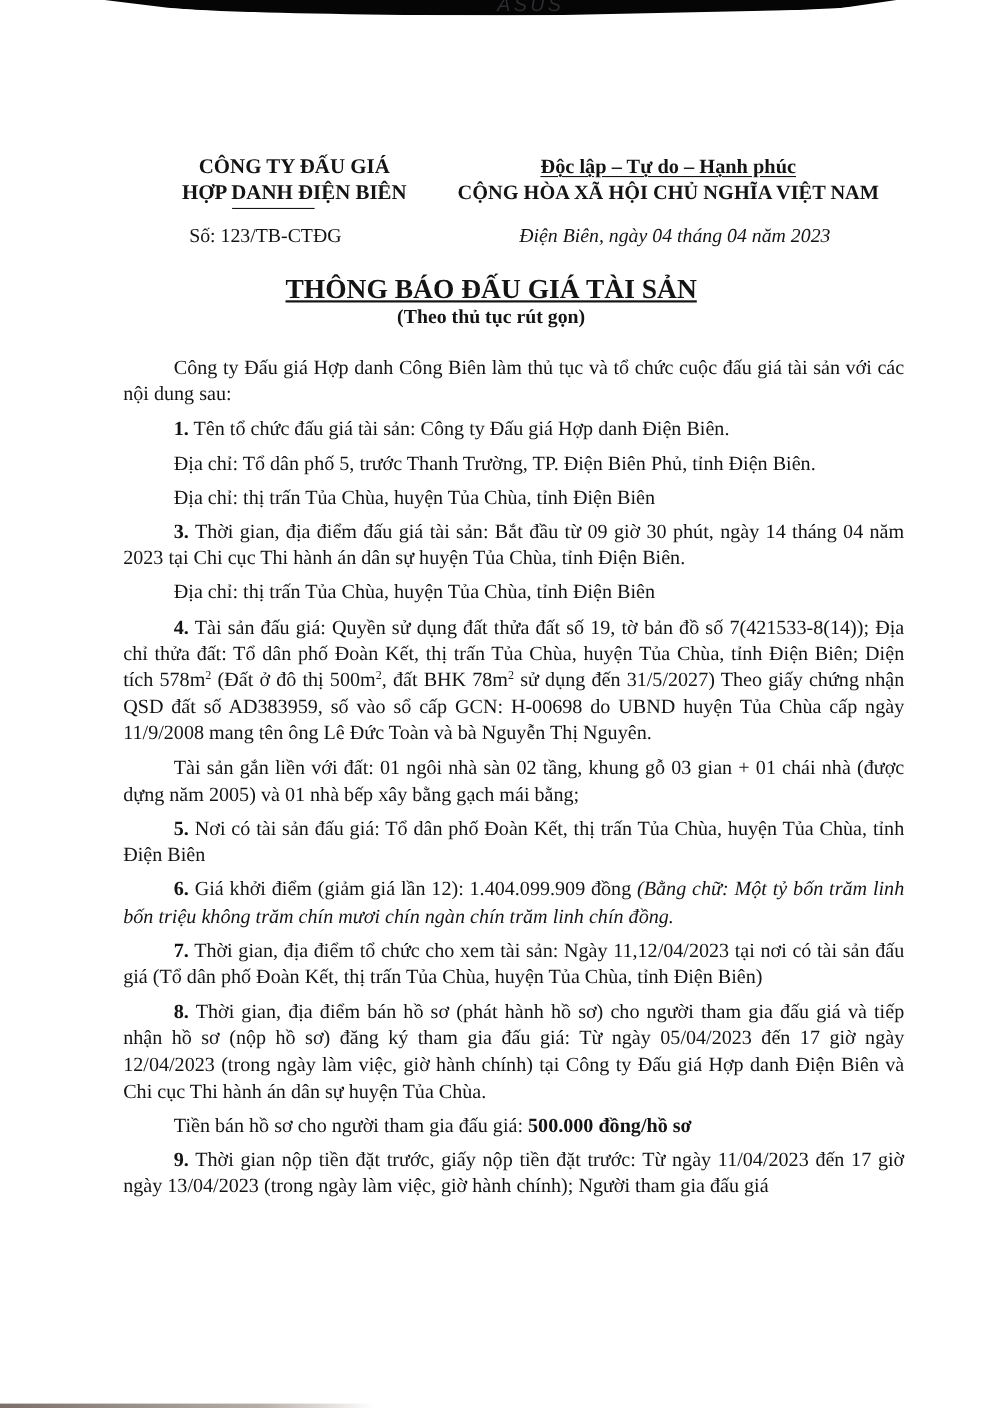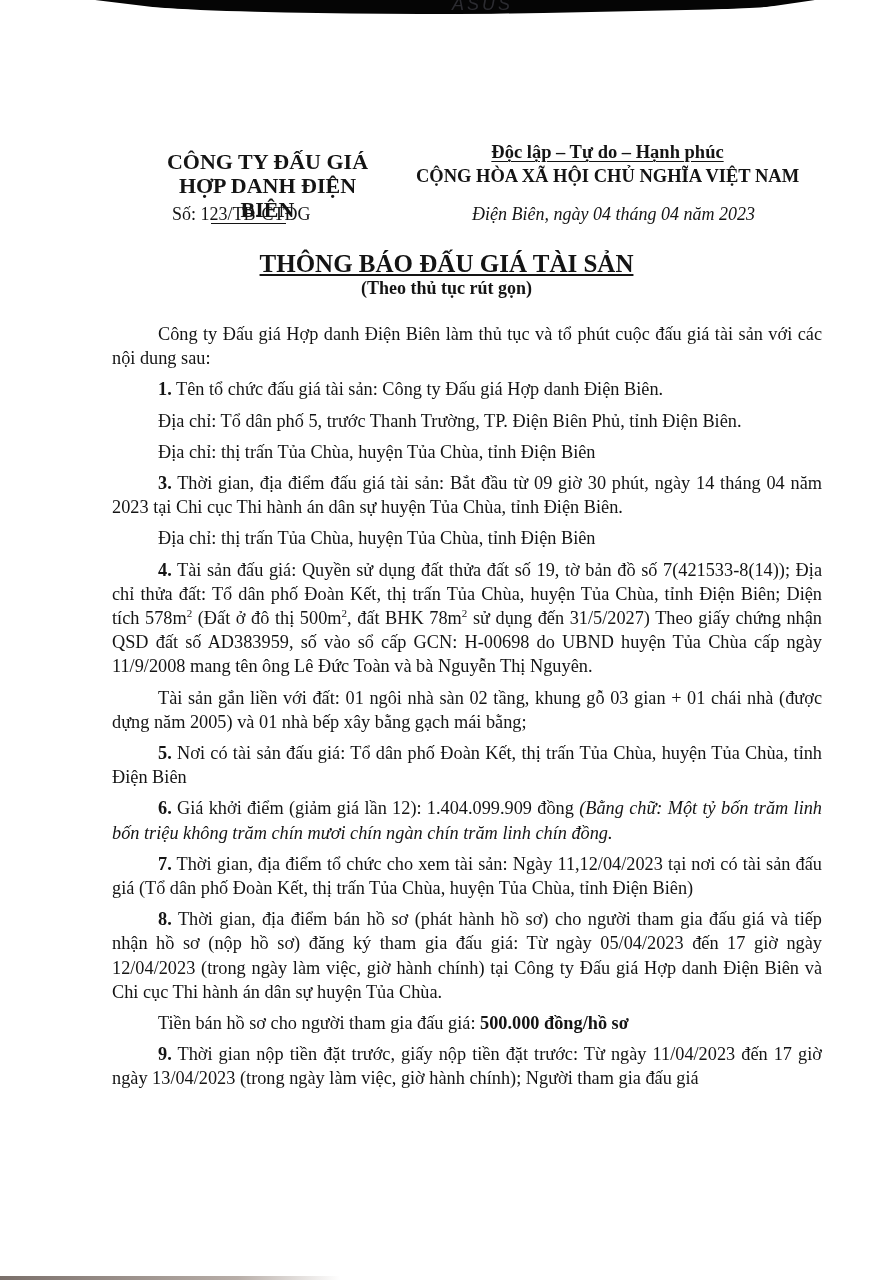--- a/index.html
+++ b/index.html
@@ -20,21 +20,21 @@
       font-family: "Liberation Sans", sans-serif; font-size: 18px; font-style: italic;
       color: #2b2b30; letter-spacing: 3px;
     }
     .bottom-shadow {
       position: absolute; left: 0; bottom: 0; width: 340px; height: 4px;
       background: linear-gradient(90deg, #7a6f6a, #b8aea8 70%, rgba(255,255,255,0));
     }
     .header { position: absolute; top: 140px; left: 0; width: 893px; font-weight: bold; }
     .hdr-left {
       position: absolute; left: 160px; width: 215px; text-align: center;
-      font-size: 22px; line-height: 24px; margin-top: 10px;
+      font-size: 19px; line-height: 24px;
     }
     .hdr-right {
       position: absolute; left: 410px; width: 395px; text-align: center;
       font-size: 18.5px; line-height: 24px;
     }
     .hdr-left .rule {
       display: block; width: 75px; height: 1.2px; background: #141414;
       margin: 1px 0 0 51px;
     }
     .hdr-right .motto { text-decoration: underline; text-underline-offset: 3px; text-decoration-thickness: 1.2px; }
@@ -77,21 +77,21 @@
   <span class="doc-number">Số: 123/TB-CTĐG</span>
   <span class="doc-date">Điện Biên, ngày 04 tháng 04 năm 2023</span>
 </div>
 
 <div class="title-block">
   <div class="title">THÔNG BÁO ĐẤU GIÁ TÀI SẢN</div>
   <div class="subtitle">(Theo thủ tục rút gọn)</div>
 </div>
 
 <div class="body-text">
-  <p class="indent">Công ty Đấu giá Hợp danh Điện Biên làm thủ tục và tổ phút cuộc đấu giá tài sản với các nội dung sau:</p>
+  <p class="indent">Công ty Đấu giá Hợp danh Công Biên làm thủ tục và tổ chức cuộc đấu giá tài sản với các nội dung sau:</p>
 
   <p class="indent"><b>1.</b><span> Tên tổ chức đấu giá tài sản: Công ty Đấu giá Hợp danh Điện Biên.</span></p>
   <p class="indent">Địa chỉ: Tổ dân phố 5, trước Thanh Trường, TP. Điện Biên Phủ, tỉnh Điện Biên.</p>
 
   <p class="indent">Địa chỉ: thị trấn Tủa Chùa, huyện Tủa Chùa, tỉnh Điện Biên</p>
 
   <p class="indent"><b>3.</b><span> Thời gian, địa điểm đấu giá tài sản: Bắt đầu từ 09 giờ 30 phút, ngày 14 tháng 04 năm 2023 tại Chi cục Thi hành án dân sự huyện Tủa Chùa, tỉnh Điện Biên.</span></p>
   <p class="indent">Địa chỉ: thị trấn Tủa Chùa, huyện Tủa Chùa, tỉnh Điện Biên</p>
 
   <p class="indent"><b>4.</b><span> Tài sản đấu giá: Quyền sử dụng đất thửa đất số 19, tờ bản đồ số 7(421533-8(14)); Địa chỉ thửa đất: Tổ dân phố Đoàn Kết, thị trấn Tủa Chùa, huyện Tủa Chùa, tỉnh Điện Biên; Diện tích 578m</span><sup>2</sup><span> (Đất ở đô thị 500m</span><sup>2</sup><span>, đất BHK 78m</span><sup>2</sup><span> sử dụng đến 31/5/2027) Theo giấy chứng nhận QSD đất số AD383959, số vào sổ cấp GCN: H-00698 do UBND huyện Tủa Chùa cấp ngày 11/9/2008 mang tên ông Lê Đức Toàn và bà Nguyễn Thị Nguyên.</span></p>

